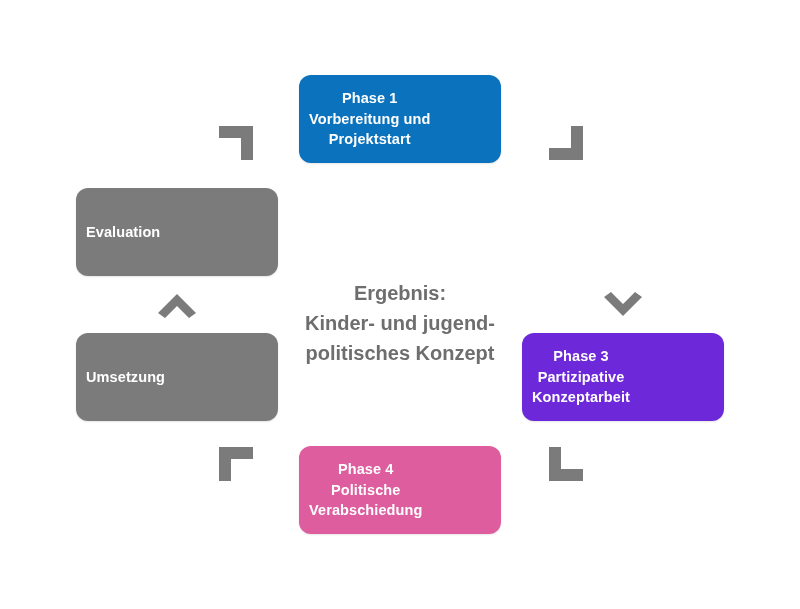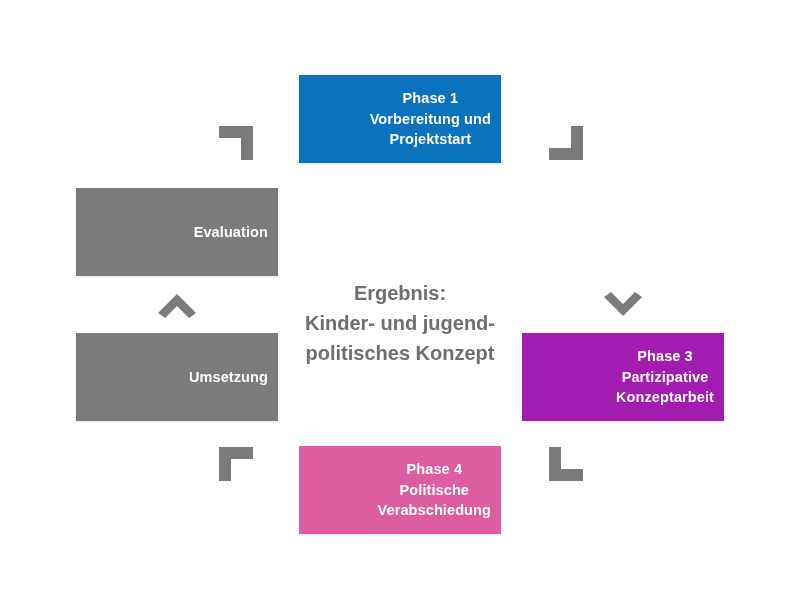--- a/index.html
+++ b/index.html
@@ -13,24 +13,24 @@
   #canvas {
     position: relative;
     width: 800px;
     height: 609px;
     background: #ffffff;
     overflow: hidden;
   }
 
   .node {
     position: absolute;
-    border-radius: 0;
+    border-radius: 12px;
     display: flex;
     align-items: center;
-    justify-content: flex-end;
+    justify-content: flex-start;
     text-align: center;
     color: #ffffff;
     font-weight: bold;
     font-size: 14.5px;
     line-height: 1.42;
     letter-spacing: 0.1px;
     box-sizing: border-box;
     padding: 4px 10px;
     box-shadow: 0 1px 2px rgba(0,0,0,0.10);
   }
@@ -108,21 +108,21 @@
 
 <div id="canvas">
 
   <div class="node" id="node-phase1" style="background:#0b72bd;">
     <span class="lines">Phase 1
 Vorbereitung und
 Projektstart</span>
   </div>
 
 
-  <div class="node" id="node-phase3" style="background:#a21caf;">
+  <div class="node" id="node-phase3" style="background:#6d28d9;">
     <span class="lines">Phase 3
 Partizipative
 Konzeptarbeit</span>
   </div>
 
   <div class="node" id="node-phase4" style="background:#dd5d9e;">
     <span class="lines">Phase 4
 Politische
 Verabschiedung</span>
   </div>

